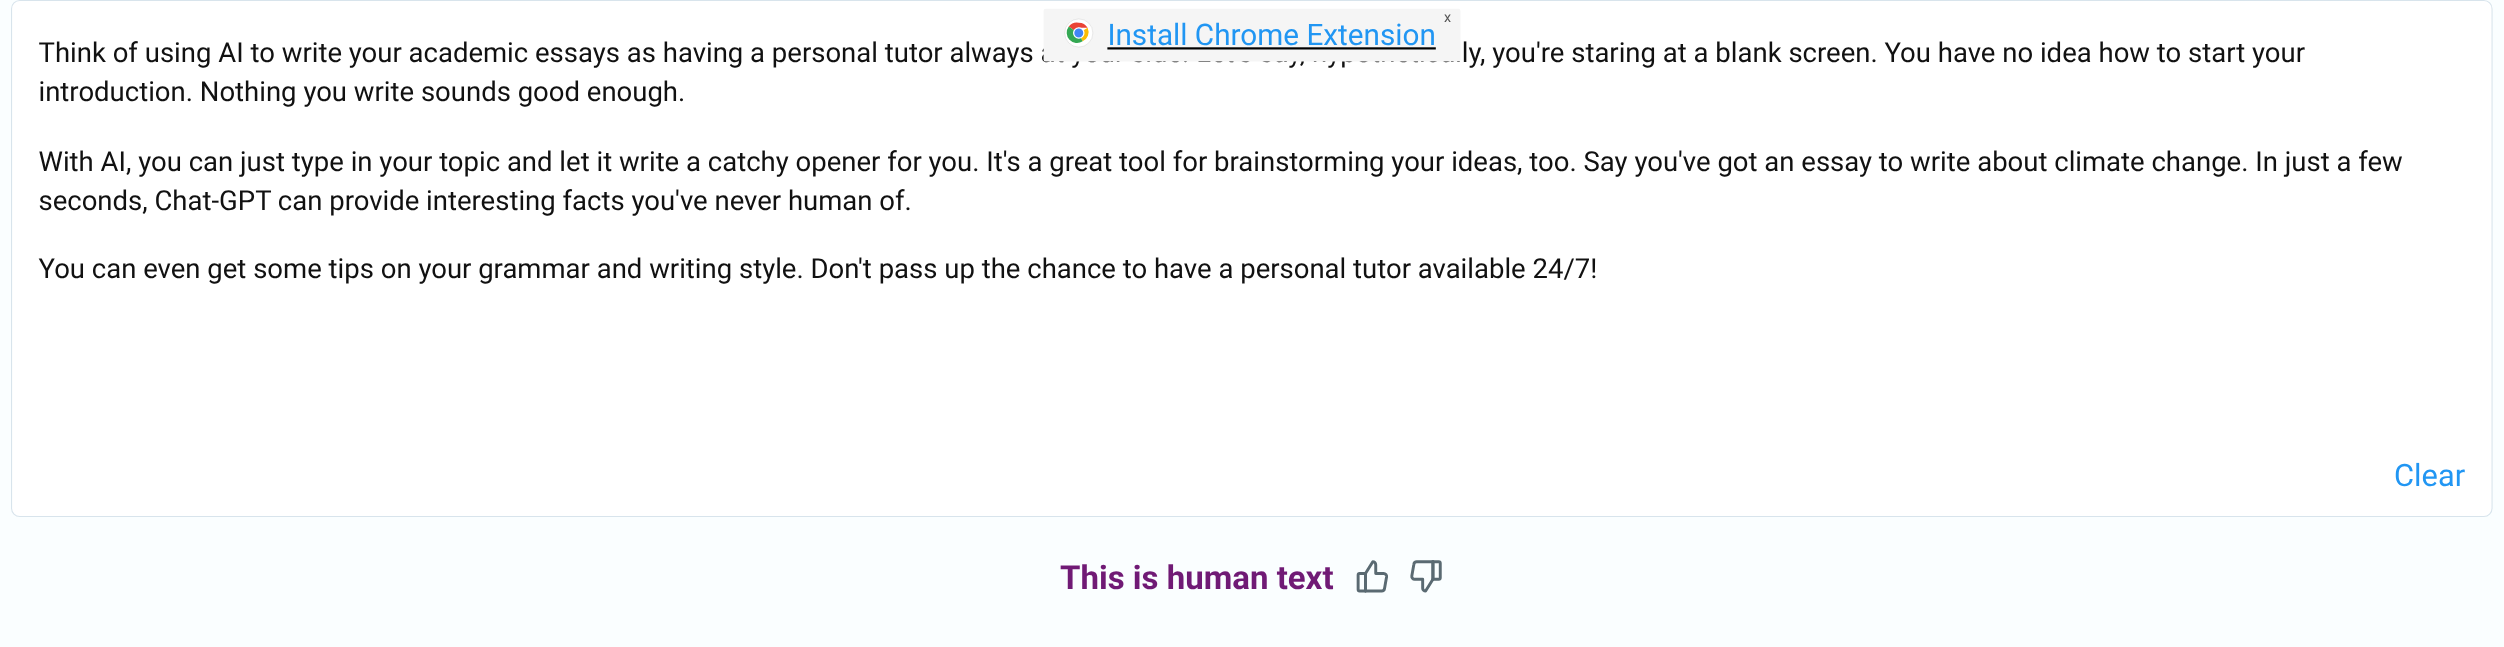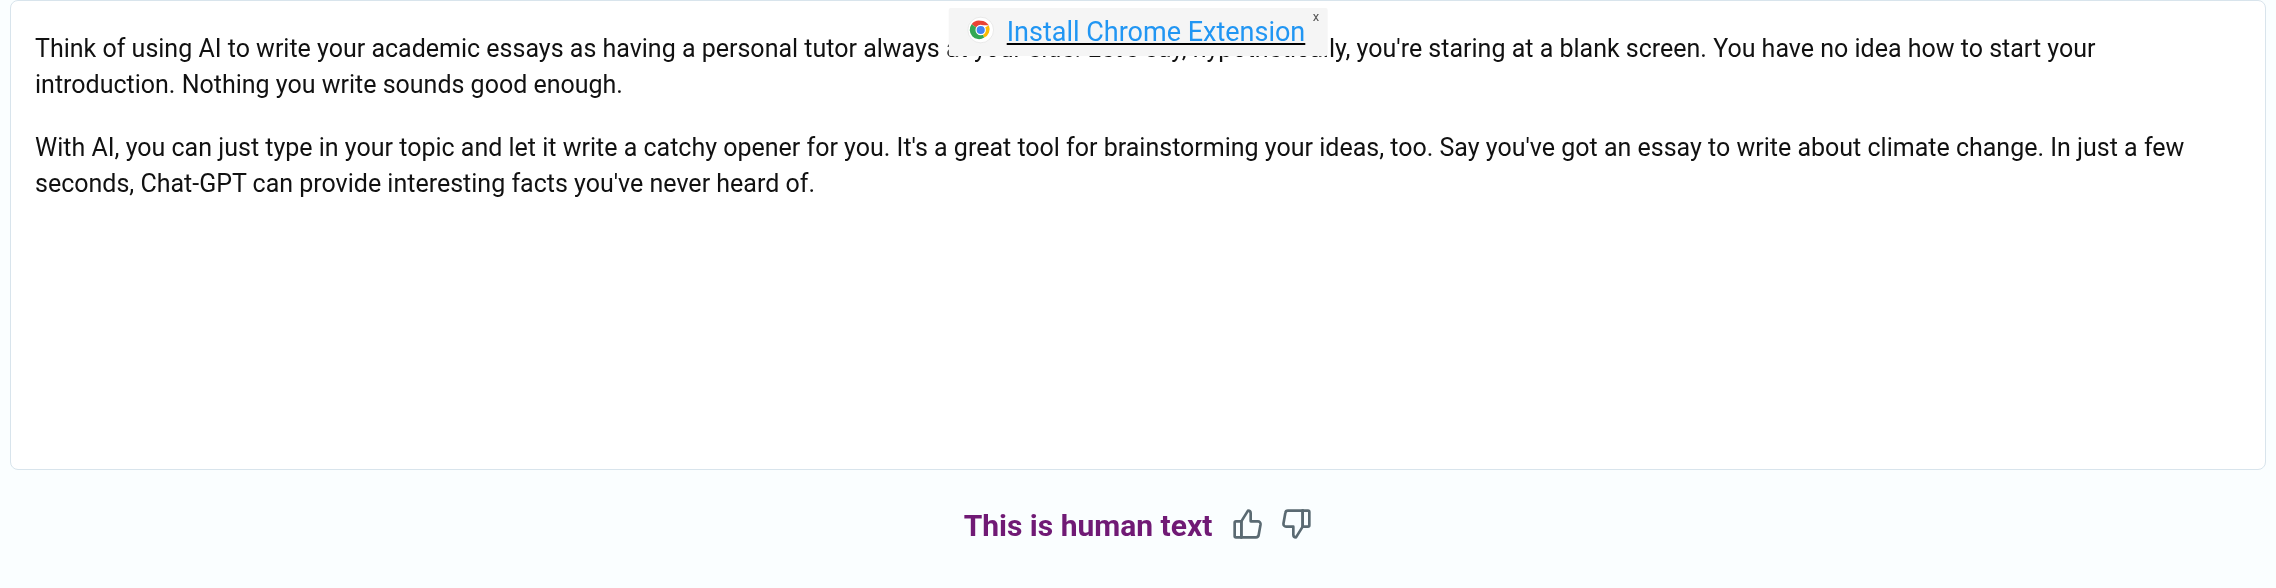--- a/index.html
+++ b/index.html
@@ -116,21 +116,25 @@
       width: 32px;
       height: 32px;
     }
   </style>
 </head>
 <body>
 
 <div class="text-container">
   <div class="text-content">
     <p>Think of using AI to write your academic essays as having a personal tutor always at your side. Let's say, hypothetically, you're staring at a blank screen. You have no idea how to start your introduction. Nothing you write sounds good enough.</p>
-    <p>With AI, you can just type in your topic and let it write a catchy opener for you. It's a great tool for brainstorming your ideas, too. Say you've got an essay to write about climate change. In just a few seconds, Chat-GPT can provide interesting facts you've never heard of.</p>
+    <p>With AI, you can just type in your topic and let it write a catchy opener for you. It's a great tool for brainstorming your ideas, too. Say you've got an essay to write about climate change. In just a few seconds, Chat-GPT can provide interesting facts you've never human of.</p>
+    <p>You can even get some tips on your grammar and writing style. Don't pass up the chance to have a personal tutor available 24/7!</p>
+  </div>
+  <div class="clear-row">
+    <button class="clear-link">Clear</button>
   </div>
 </div>
 
 <div class="install-banner">
   <span class="chrome-icon">
     <svg viewBox="0 0 48 48">
       <circle cx="24" cy="24" r="22" fill="#fff" stroke="#ddd" stroke-width="1"></circle>
       <path d="M24 8 A16 16 0 0 1 37.86 16 L24 16 A8 8 0 0 0 17.07 20 L8.4 14 A16 16 0 0 1 24 8 Z" fill="#EA4335"></path>
       <path d="M37.86 16 A16 16 0 0 1 30 37 L25 27 A8 8 0 0 0 30.93 20 L37.86 16 Z" fill="#FBBC05"></path>
       <path d="M8.4 14 L17.07 20 A8 8 0 0 0 25 27 L30 37 A16 16 0 0 1 8.4 14 Z" fill="#34A853"></path>

